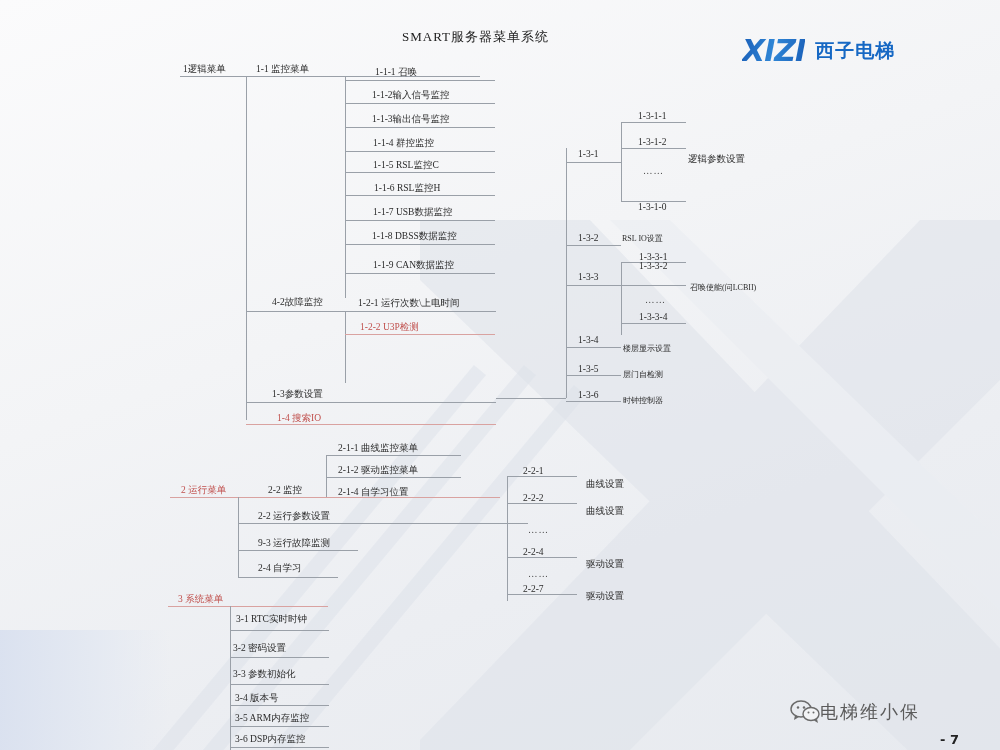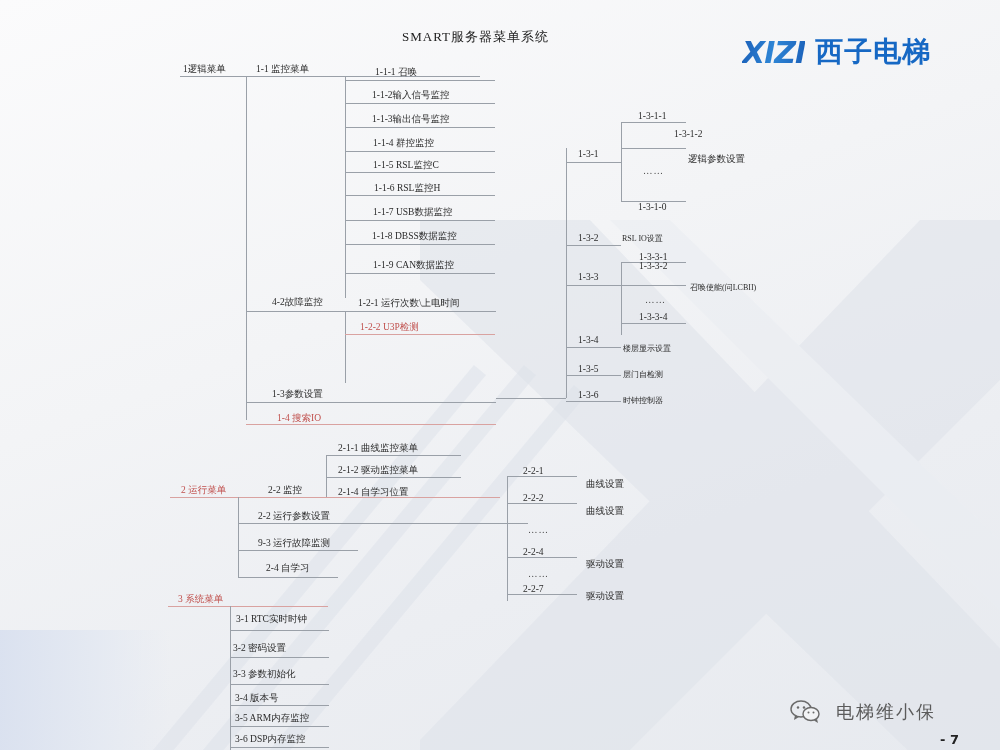--- a/index.html
+++ b/index.html
@@ -31,33 +31,33 @@
     position:absolute;left:402px;top:28px;
     font-size:13px;color:#1d1d1d;letter-spacing:1px;white-space:nowrap;
   }
   
   .logo{position:absolute;left:742px;top:33px;display:flex;align-items:center;gap:10px;}
   .logo-mark{font-family:"DejaVu Sans","Liberation Sans",sans-serif;font-weight:bold;
     font-size:30px;font-style:italic;color:#1668c4;letter-spacing:-1px;
     background:linear-gradient(100deg,#1a5fb8 0%,#2f86d6 50%,#1a5fb8 100%);
     -webkit-background-clip:text;background-clip:text;color:transparent;}
   .logo-cn{font-family:"DejaVu Sans","Liberation Sans",sans-serif;font-weight:bold;
-    font-size:28px;color:#1668c4;letter-spacing:1px;}
+    font-size:19px;color:#1668c4;letter-spacing:1px;}
 
   
   .node{position:absolute;white-space:nowrap;color:#2b2b2b;font-size:9.5px;line-height:12px;}
   .node.red{color:#c0504d;}
   .node.tiny{font-size:8px;}
   .node.dots{letter-spacing:1px;color:#3a3a3a;}
   .hline{position:absolute;height:0;border-top:1px solid #9aa0a8;}
   .vline{position:absolute;width:0;border-left:1px solid #9aa0a8;}
   .hline.red{border-top-color:#d9a2a0;}
 
   
-  .wechat{position:absolute;left:790px;top:700px;display:flex;align-items:center;gap:16px;}
+  .wechat{position:absolute;left:790px;top:700px;display:flex;align-items:center;gap:0;}
   .wechat-txt{font-size:18px;color:#5b5b5b;letter-spacing:2px;
     font-family:"DejaVu Sans","Liberation Sans",sans-serif;}
   .pagenum{position:absolute;left:940px;top:732px;font-size:13px;font-weight:bold;color:#222;
     font-family:"DejaVu Sans","Liberation Sans",sans-serif;}
 </style>
 </head>
 <body>
 
 <div id="slide">
 
@@ -130,21 +130,21 @@
   <div class="hline red" style="left:246px;top:424px;width:250px;"></div>
 
   <div class="vline" style="left:566px;top:148px;height:250px;"></div>
   <div class="hline" style="left:496px;top:398px;width:70px;"></div>
 
   <div class="node" style="left:578px;top:148px;">1-3-1</div>
   <div class="hline" style="left:566px;top:162px;width:55px;"></div>
   <div class="vline" style="left:621px;top:122px;height:80px;"></div>
   <div class="node" style="left:638px;top:110px;">1-3-1-1</div>
   <div class="hline" style="left:621px;top:122px;width:65px;"></div>
-  <div class="node" style="left:638px;top:128px;margin-left:36px;">1-3-1-2</div>
+  <div class="node" style="left:638px;top:136px;">1-3-1-2</div>
   <div class="hline" style="left:621px;top:148px;width:65px;"></div>
   <div class="node dots" style="left:643px;top:165px;">……</div>
   <div class="node" style="left:638px;top:188px;margin-top:13px;">1-3-1-0</div>
   <div class="hline" style="left:621px;top:201px;width:65px;"></div>
   <div class="node" style="left:688px;top:153px;">逻辑参数设置</div>
 
   <div class="node" style="left:578px;top:232px;">1-3-2</div>
   <div class="hline" style="left:566px;top:245px;width:55px;"></div>
   <div class="node tiny" style="left:622px;top:233px;">RSL IO设置</div>
 
@@ -181,21 +181,21 @@
   <div class="node" style="left:338px;top:442px;">2-1-1  曲线监控菜单</div>
   <div class="hline" style="left:326px;top:455px;width:135px;"></div>
   <div class="node" style="left:338px;top:464px;">2-1-2  驱动监控菜单</div>
   <div class="hline" style="left:326px;top:477px;width:135px;"></div>
   <div class="node" style="left:338px;top:486px;">2-1-4  自学习位置</div>
 
   <div class="node" style="left:258px;top:510px;">2-2  运行参数设置</div>
   <div class="hline" style="left:238px;top:523px;width:290px;"></div>
   <div class="node" style="left:258px;top:537px;">9-3  运行故障监测</div>
   <div class="hline" style="left:238px;top:550px;width:120px;"></div>
-  <div class="node" style="left:266px;top:562px;">2-4  自学习</div>
+  <div class="node" style="left:258px;top:562px;">2-4  自学习</div>
   <div class="hline" style="left:238px;top:577px;width:100px;"></div>
 
   <div class="vline" style="left:507px;top:476px;height:125px;"></div>
   <div class="node" style="left:523px;top:465px;">2-2-1</div>
   <div class="hline" style="left:507px;top:476px;width:70px;"></div>
   <div class="node" style="left:586px;top:478px;">曲线设置</div>
 
   <div class="node" style="left:523px;top:492px;">2-2-2</div>
   <div class="hline" style="left:507px;top:503px;width:70px;"></div>
   <div class="node" style="left:586px;top:505px;">曲线设置</div>

